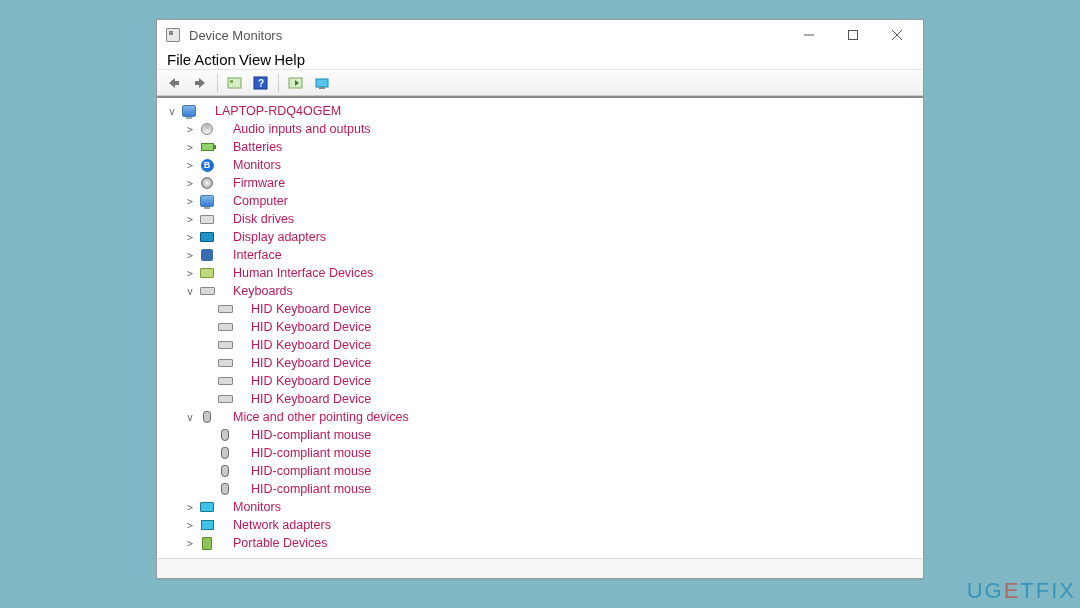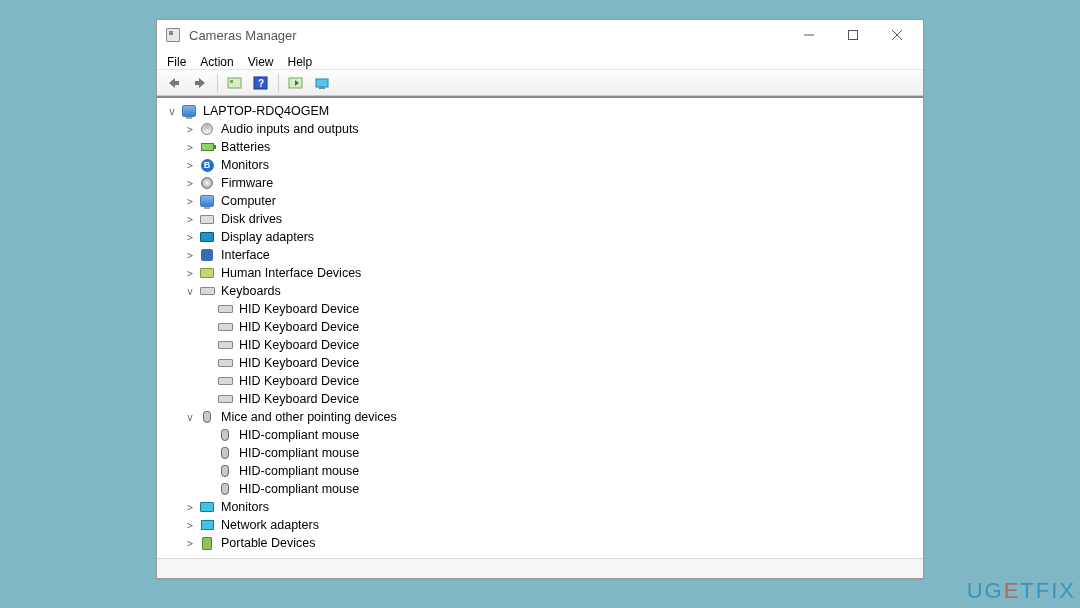--- a/index.html
+++ b/index.html
@@ -42,25 +42,25 @@
   .titlebar .spacer { flex: 1; }
   .win-btn {
     width: 44px; height: 28px;
     display: flex; align-items: center; justify-content: center;
     color: #555;
   }
   .win-btn svg { width: 10px; height: 10px; }
   .menubar {
     height: 20px;
     display: flex;
-    align-items: flex-end;
-    gap: 14px;
+    align-items: center;
+    gap: 3px;
     padding: 0 10px;
     border-bottom: 1px solid #e5e5e5;
-    font-size: 12px;
+    font-size: 15px;
   }
   .menubar span { cursor: default; }
   .toolbar {
     height: 26px;
     display: flex;
     align-items: center;
     gap: 4px;
     padding: 2px 6px;
     border-bottom: 1px solid #c9c9c9;
     background: linear-gradient(#fdfdfd,#f0f0f0);
@@ -105,21 +105,21 @@
     font-family: Consolas, monospace;
     cursor: default;
   }
   .expander.blank { visibility: hidden; }
   .icon {
     width: 16px; height: 16px;
     margin: 0 4px 0 2px;
     display: flex; align-items: center; justify-content: center;
     font-size: 13px;
   }
-  .node .label { padding-left: 2px; color:#000000; }
+  .node .label { padding-left: 2px; color:#be185d;margin-left:12px; }
   .statusbar {
     height: 20px;
     border-top: 1px solid #dcdcdc;
     background: #f6f6f6;
   }
   .watermark {
     position: absolute;
     right: 4px;
     bottom: 4px;
     font-size: 22px;
@@ -150,21 +150,21 @@
 </style>
 </head>
 <body>
 
 <div class="window">
 
   <div class="titlebar">
     <span class="app-icon">
         <span class="ic-app"></span>
       </span>
-    <span class="title">Cameras Manager</span>
+    <span class="title">Device Monitors</span>
     <span class="spacer"></span>
     <div class="win-btn">
       <svg viewBox="0 0 10 10">
           <line x1="0" y1="5" x2="10" y2="5" stroke="#555" stroke-width="1"></line>
         </svg>
     </div>
     <div class="win-btn">
       <svg viewBox="0 0 10 10">
           <rect x="0.5" y="0.5" width="9" height="9" fill="none" stroke="#555" stroke-width="1"></rect>
         </svg>

